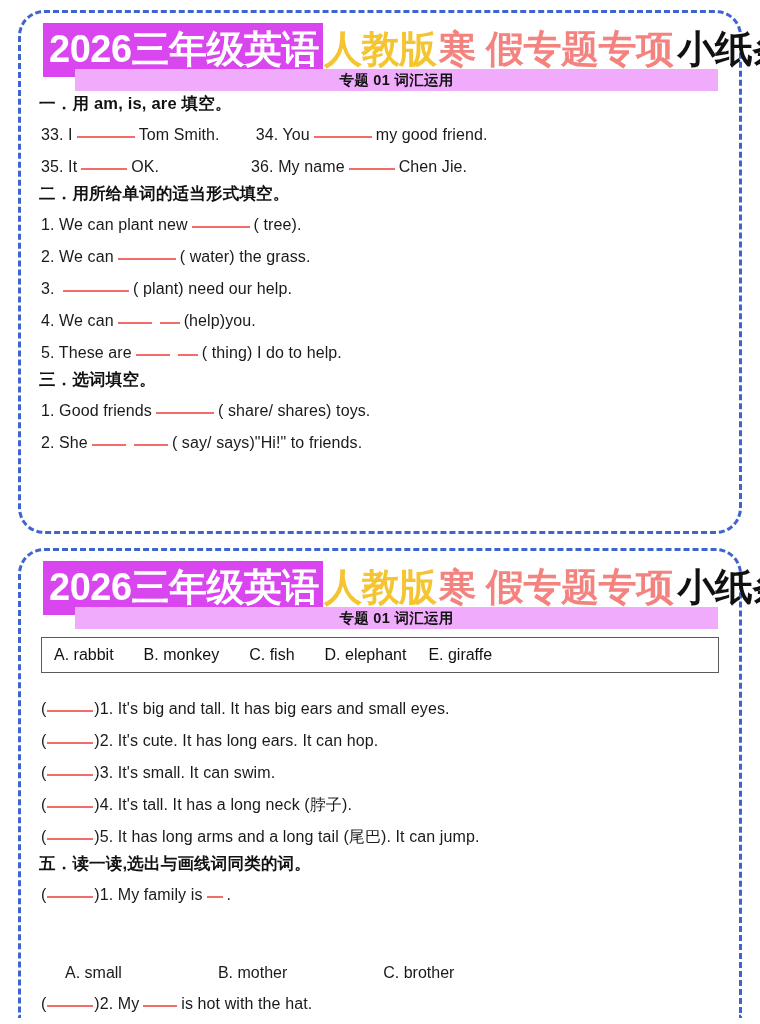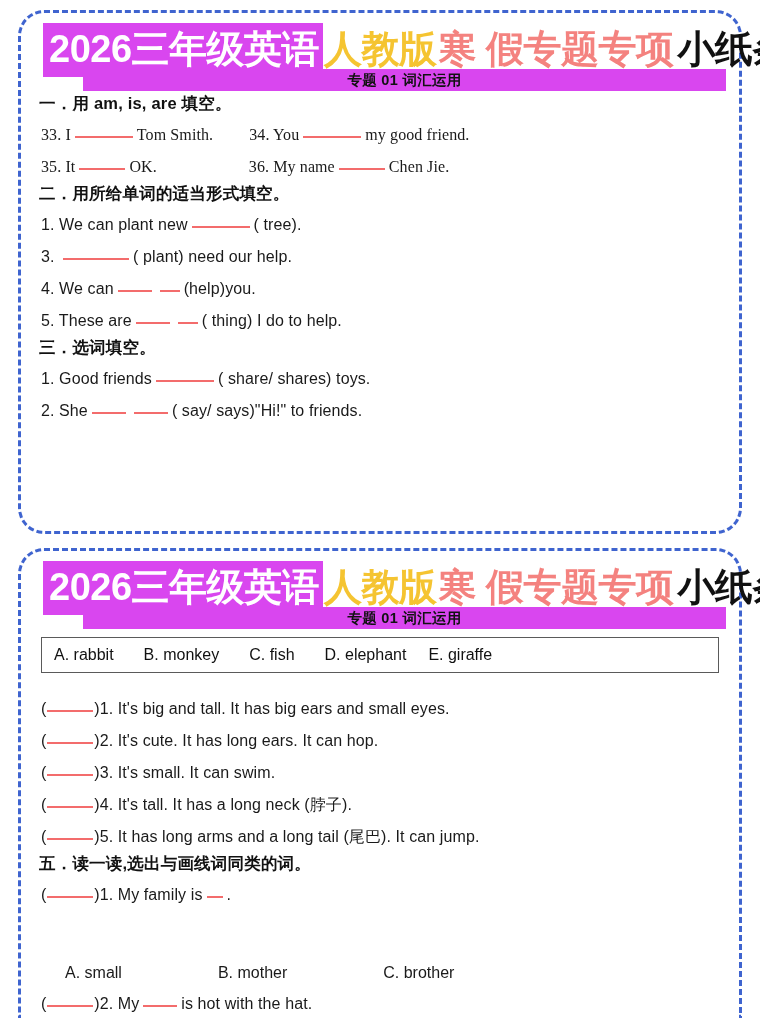--- a/index.html
+++ b/index.html
@@ -68,25 +68,25 @@
     border-bottom: 3px solid #ec4899;
     padding: 2px 1px 1px 1px;
   }
   .t-black {
     color: #111111;
     padding: 2px 1px 1px 3px;
   }
 
   .subtitle-bar {
     position: absolute;
-    left: 62px;
+    left: 54px;
     top: 56px;
     width: 643px;
     height: 22px;
-    background: #d946ef;
+    background: #f0abfc;
     color: #111111;
     font-size: 14.5px;
     font-weight: 700;
     line-height: 22px;
     text-align: center;
     letter-spacing: 0.3px;
   }
 
   
   .body {
@@ -104,21 +104,21 @@
 
   .qline {
     font-size: 16px;
     color: #1a1a1a;
     line-height: 32px;
     white-space: nowrap;
     margin-left: 4px;
     letter-spacing: 0.1px;
   }
 
-  .col2 { display: inline-block; font-family: Liberation Serif, serif; }
+  .col2 { display: inline-block; }
   .gap-a { display: inline-block; width: 36px; }
 
   
   .blank {
     display: inline-block;
     border-bottom: 2px solid #f36c6c;
     vertical-align: 2px;
     margin: 0 4px;
   }
   .bl-xs { width: 20px; }
@@ -189,20 +189,24 @@
           <span>My name</span><span class="blank bl-m"></span><span>Chen Jie.</span></span>
       </div>
 
       <div class="sec-head">二．用所给单词的适当形式填空。</div>
 
       <div class="qline">
         <span>1.</span>
         <span>We can plant new</span><span class="blank bl-l"></span><span>( tree).</span>
       </div>
 
+      <div class="qline">
+        <span>2.</span>
+        <span>We can</span><span class="blank bl-l"></span><span>( water) the grass.</span>
+      </div>
 
       <div class="qline">
         <span>3.</span>
         <span></span><span class="blank bl-xl"></span><span>( plant) need our help.</span>
       </div>
 
       <div class="qline">
         <span>4.</span>
         <span>We can</span><span class="blank bl-s"></span><span class="blank bl-xs"></span><span>(help)you.</span>
       </div>

